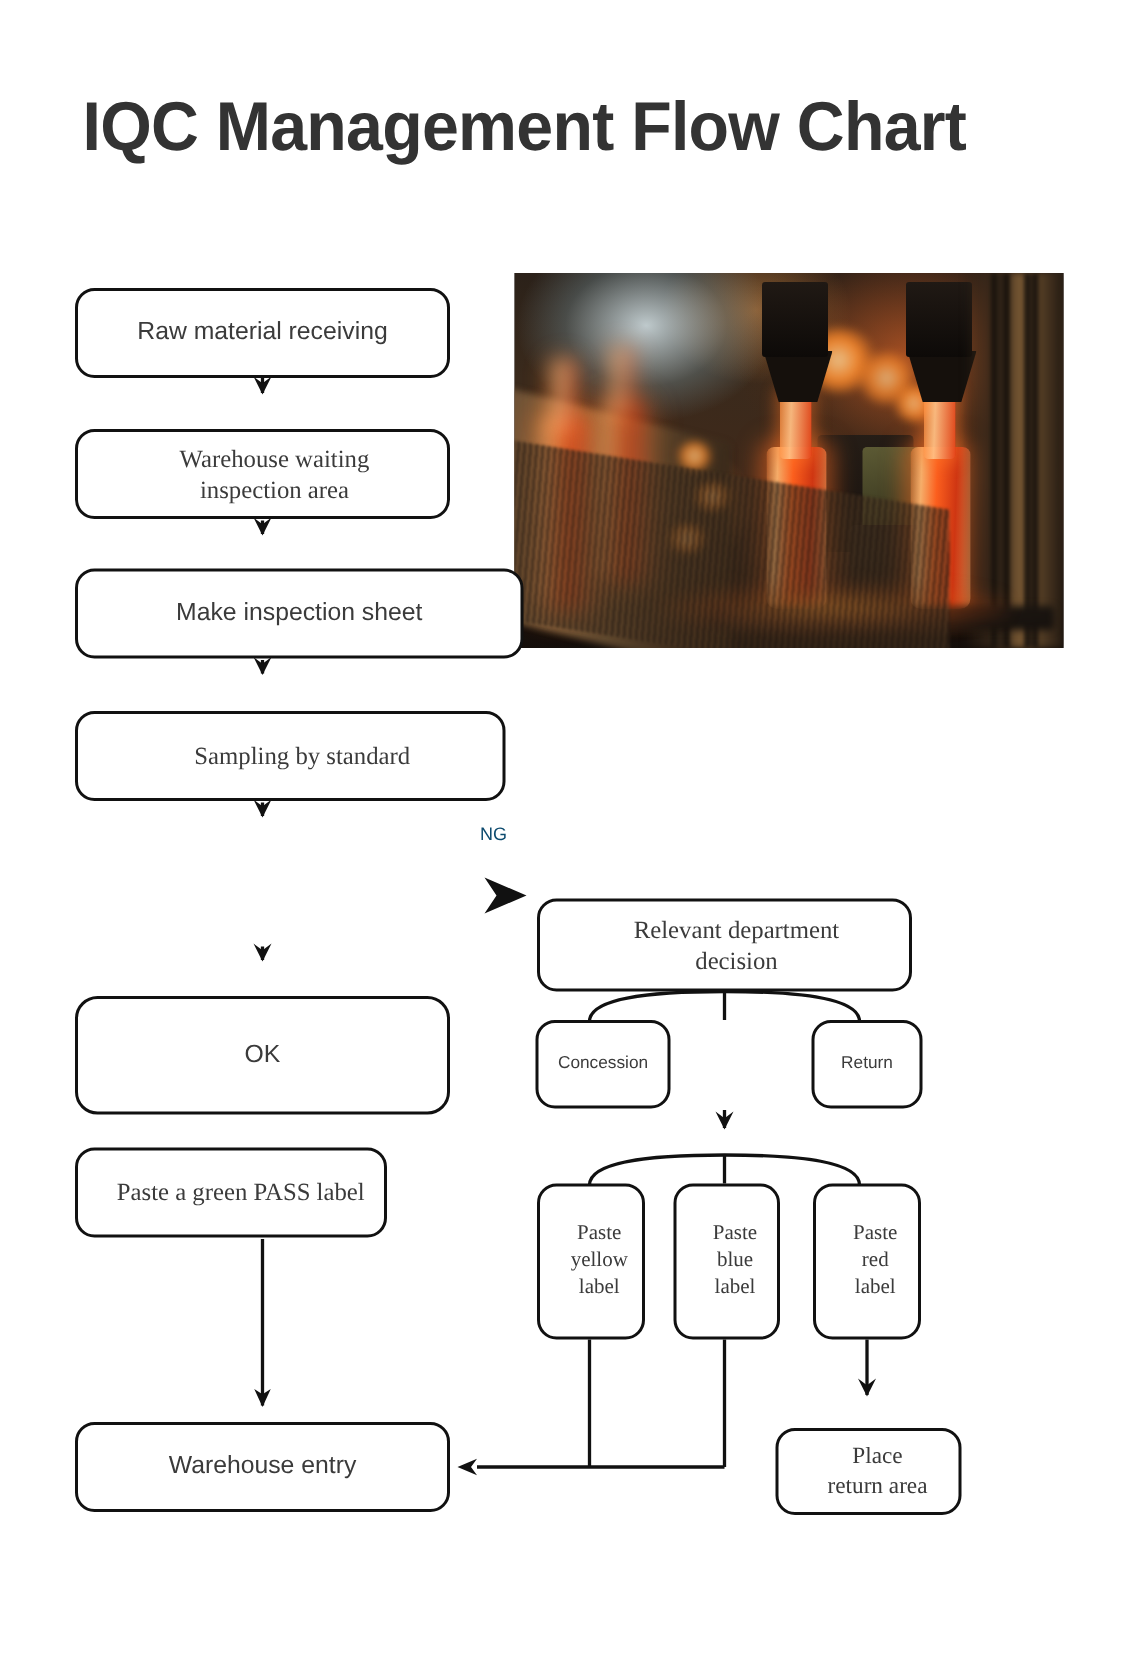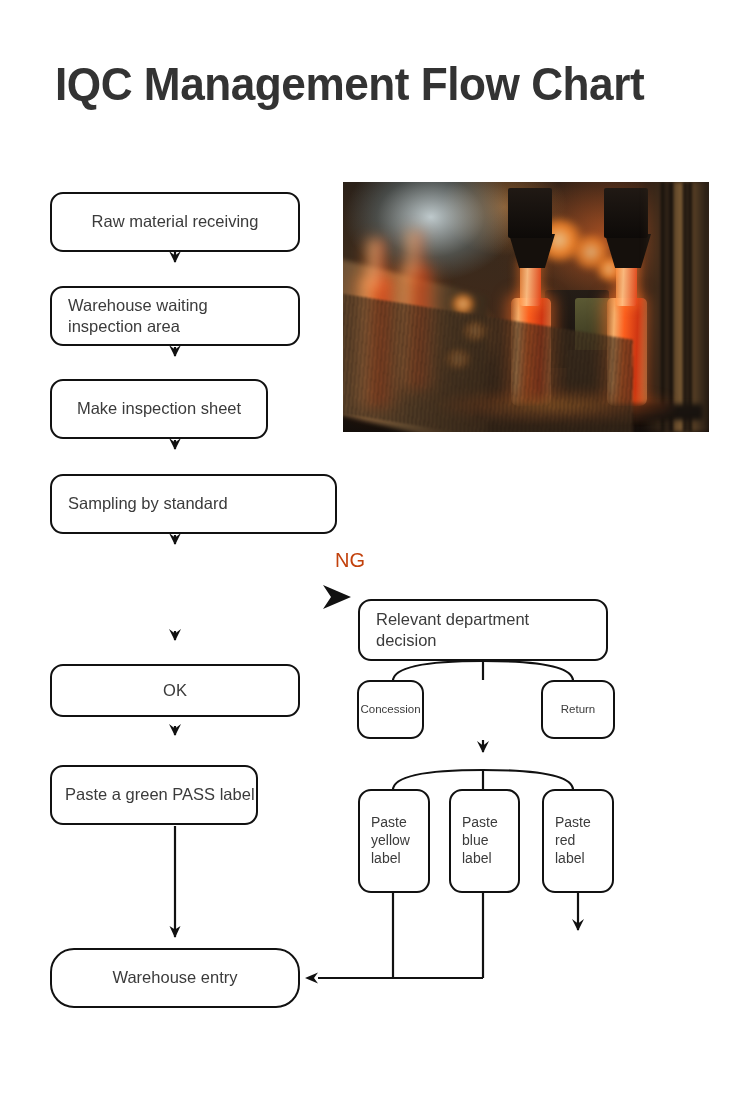--- a/index.html
+++ b/index.html
@@ -43,40 +43,40 @@
     line-height: 1.28;
     z-index: 3;
   }
   .node .txt { display: block; width: 100%; }
 
   .lead { font-size: 16.5px; }
   .small { font-size: 11.5px; }
   .med { font-size: 14px; }
 
   .align-left   { justify-content: flex-start; }
-  .align-left .txt   { text-align: left; padding-left: 16px; }
+  .align-left .txt   { text-align: center; padding-left: 16px; font-family: Liberation Serif, serif; }
   .align-center { justify-content: center; }
   .align-center .txt { text-align: center; }
   .pad-sm .txt { padding-left: 11px; }
 
   
   #wires {
     position: absolute;
     left: 0; top: 0;
     width: 750px; height: 1112px;
     z-index: 1;
     pointer-events: none;
   }
 
   
   #ng-label {
     position: absolute;
-    left: 335px; top: 549px;
-    font-size: 20px;
-    color: #c2410c;
+    left: 320px; top: 549px;
+    font-size: 12px;
+    color: #0c4a6e;
     font-family: "Liberation Sans", sans-serif;
   }
 
   
   #photo {
     position: absolute;
     left: 343px; top: 182px;
     width: 366px; height: 250px;
     overflow: hidden;
     background: #18120e;
@@ -265,47 +265,47 @@
 
   <div class="node lead align-center" style="left:50px; top:192px; width:250px; height:60px;">
     <span class="txt">Raw material receiving</span>
   </div>
 
   <div class="node lead align-left" style="left:50px; top:286px; width:250px; height:60px;">
     <span class="txt" style="white-space:pre-line;">Warehouse waiting
 inspection area</span>
   </div>
 
-  <div class="node lead align-center" style="left:50px; top:379px; width:218px; height:60px;">
+  <div class="node lead align-center" style="left:50px; top:379px; width:299px; height:60px;">
     <span class="txt">Make inspection sheet</span>
   </div>
 
   <div class="node lead align-left" style="left:50px; top:474px; width:287px; height:60px;">
     <span class="txt">Sampling by standard</span>
   </div>
 
 
-  <div class="node lead align-center" style="left:50px; top:664px; width:250px; height:53px;">
+  <div class="node lead align-center" style="left:50px; top:664px; width:250px; height:79px;border-radius:15px;">
     <span class="txt">OK</span>
   </div>
 
   <div class="node lead align-left" style="left:50px; top:765px; width:208px; height:60px;">
     <span class="txt" style="padding-left:13px;">Paste a green PASS label</span>
   </div>
 
-  <div class="node lead align-center" style="left:50px; top:948px; width:250px; height:60px;border-radius:24px;">
+  <div class="node lead align-center" style="left:50px; top:948px; width:250px; height:60px;">
     <span class="txt">Warehouse entry</span>
   </div>
 
   <div class="node lead align-left" style="left:358px; top:568px; width:250px; height:62px;margin-top:31px;">
     <span class="txt" style="white-space:pre-line;">Relevant department
 decision</span>
   </div>
 
-  <div class="node small align-center" style="left:357px; top:680px; width:67px; height:59px;">
+  <div class="node small align-center" style="left:357px; top:680px; width:90px; height:59px;">
     <span class="txt">Concession</span>
   </div>
   <div class="node small align-center" style="left:541px; top:680px; width:74px; height:59px;">
     <span class="txt">Return</span>
   </div>
 
   <div class="node med align-left pad-sm" style="left:358px; top:789px; width:72px; height:104px;">
     <span class="txt" style="white-space:pre-line; padding-left:11px;">Paste
 yellow
 label</span>
@@ -314,14 +314,18 @@
     <span class="txt" style="white-space:pre-line; padding-left:11px;">Paste
 blue
 label</span>
   </div>
   <div class="node med align-left pad-sm" style="left:542px; top:789px; width:72px; height:104px;">
     <span class="txt" style="white-space:pre-line; padding-left:11px;">Paste
 red
 label</span>
   </div>
 
+  <div class="node lead align-left" style="left:517px; top:952px; width:124px; height:58px;">
+    <span class="txt" style="white-space:pre-line; padding-left:12px; font-size:15.5px;">Place
+return area</span>
+  </div>
 
 </div>
 
 </body></html>

